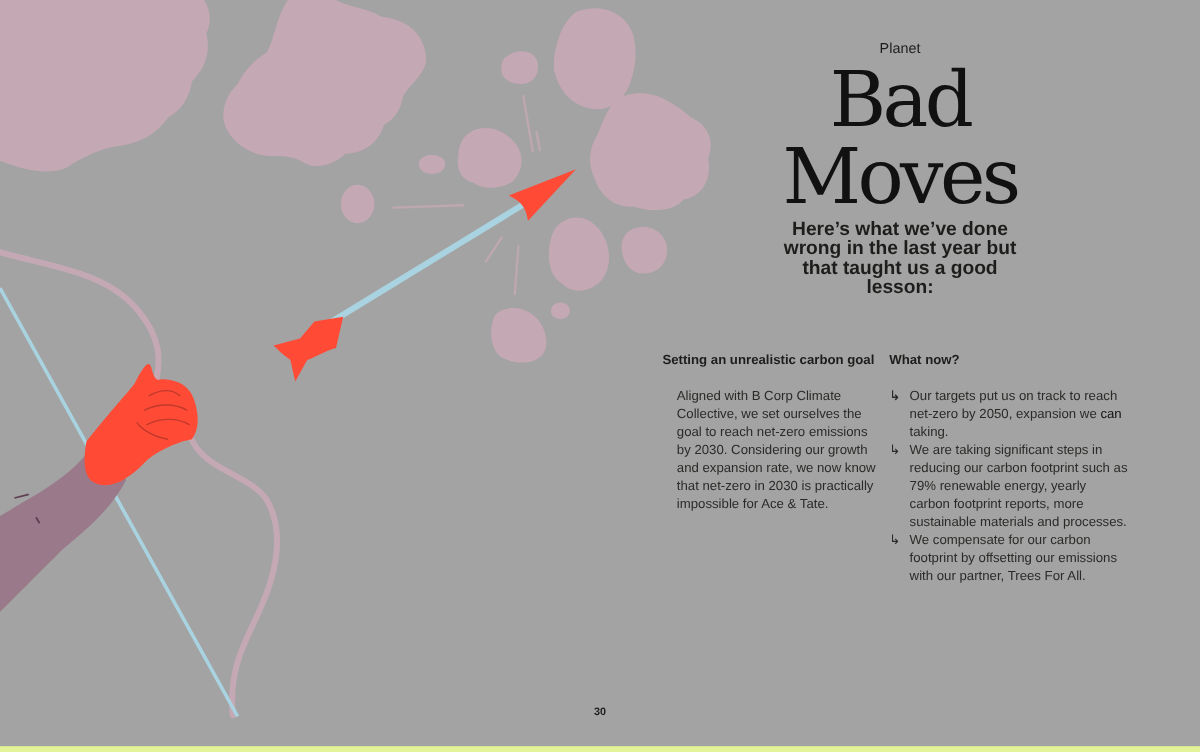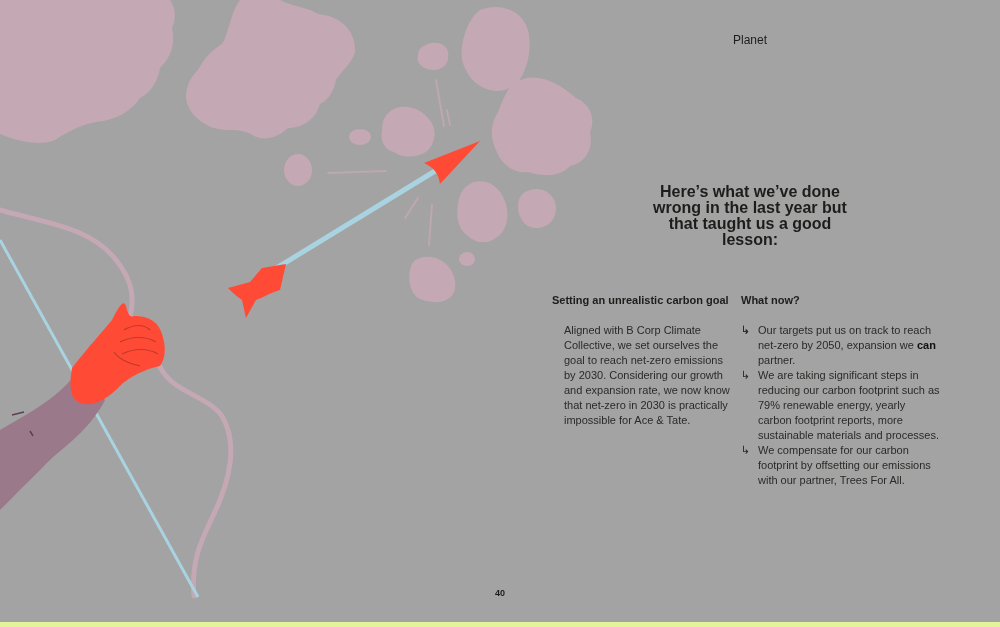--- a/index.html
+++ b/index.html
@@ -98,21 +98,21 @@
     .bullets li {
       position: relative;
       padding-left: 17px;
     }
     .bullets li .arrow {
       position: absolute;
       left: 0;
       top: 0;
       font-size: 11px;
     }
-    .bullets b { font-weight: 700; color: #111; }
+    .bullets b { font-weight: 400; color: #111; }
     .page-number {
       position: absolute;
       left: 480px; top: 588px;
       width: 40px;
       text-align: center;
       font-size: 9px;
       font-weight: 700;
       color: #1d1d1b;
     }
   </style>
@@ -166,44 +166,48 @@
       <path d="M114,352 C118,358 128,364 140,366"></path>
     </g>
     <g stroke="#5e3f52" stroke-width="1.5">
       <line x1="12" y1="415" x2="24" y2="412"></line>
       <line x1="30" y1="431" x2="33" y2="436"></line>
     </g>
   </svg>
 
   <div class="eyebrow">Planet</div>
 
+  <h1 class="title" style="margin:0;">
+    <span>Bad</span>
+    <span>Moves</span>
+  </h1>
 
   <div class="subtitle">Here’s what we’ve done wrong in the last year but that taught us a good lesson:</div>
 
   <div class="col col-left">
     <h3>Setting an unrealistic carbon goal</h3>
     <p>Aligned with B Corp Climate Collective, we set ourselves the goal to reach net-zero emissions by 2030. Considering our growth and expansion rate, we now know that net-zero in 2030 is practically impossible for Ace &amp; Tate.</p>
   </div>
 
   <div class="col col-right">
     <h3>What now?</h3>
     <ul class="bullets">
       <li>
         <span class="arrow">↳</span>
       </li>
       <li>
         <span class="arrow">↳</span>
-        <span>Our targets put us on track to reach net-zero by 2050, expansion we </span><b>can</b><span> partner.</span>
+        <span>Our targets put us on track to reach net-zero by 2050, expansion we </span><b>can</b><span> taking.</span>
       </li>
       <li>
         <span class="arrow">↳</span>
         <span>We are taking significant steps in reducing our carbon footprint such as 79% renewable energy, yearly carbon footprint reports, more sustainable materials and processes.</span>
       </li>
       <li>
         <span class="arrow">↳</span>
         <span>We compensate for our carbon footprint by offsetting our emissions with our partner, Trees For All.</span>
       </li>
     </ul>
   </div>
 
-  <div class="page-number">40</div>
+  <div class="page-number">30</div>
 </div>
 <div class="bottom-strip"></div>
 
 </body></html>

